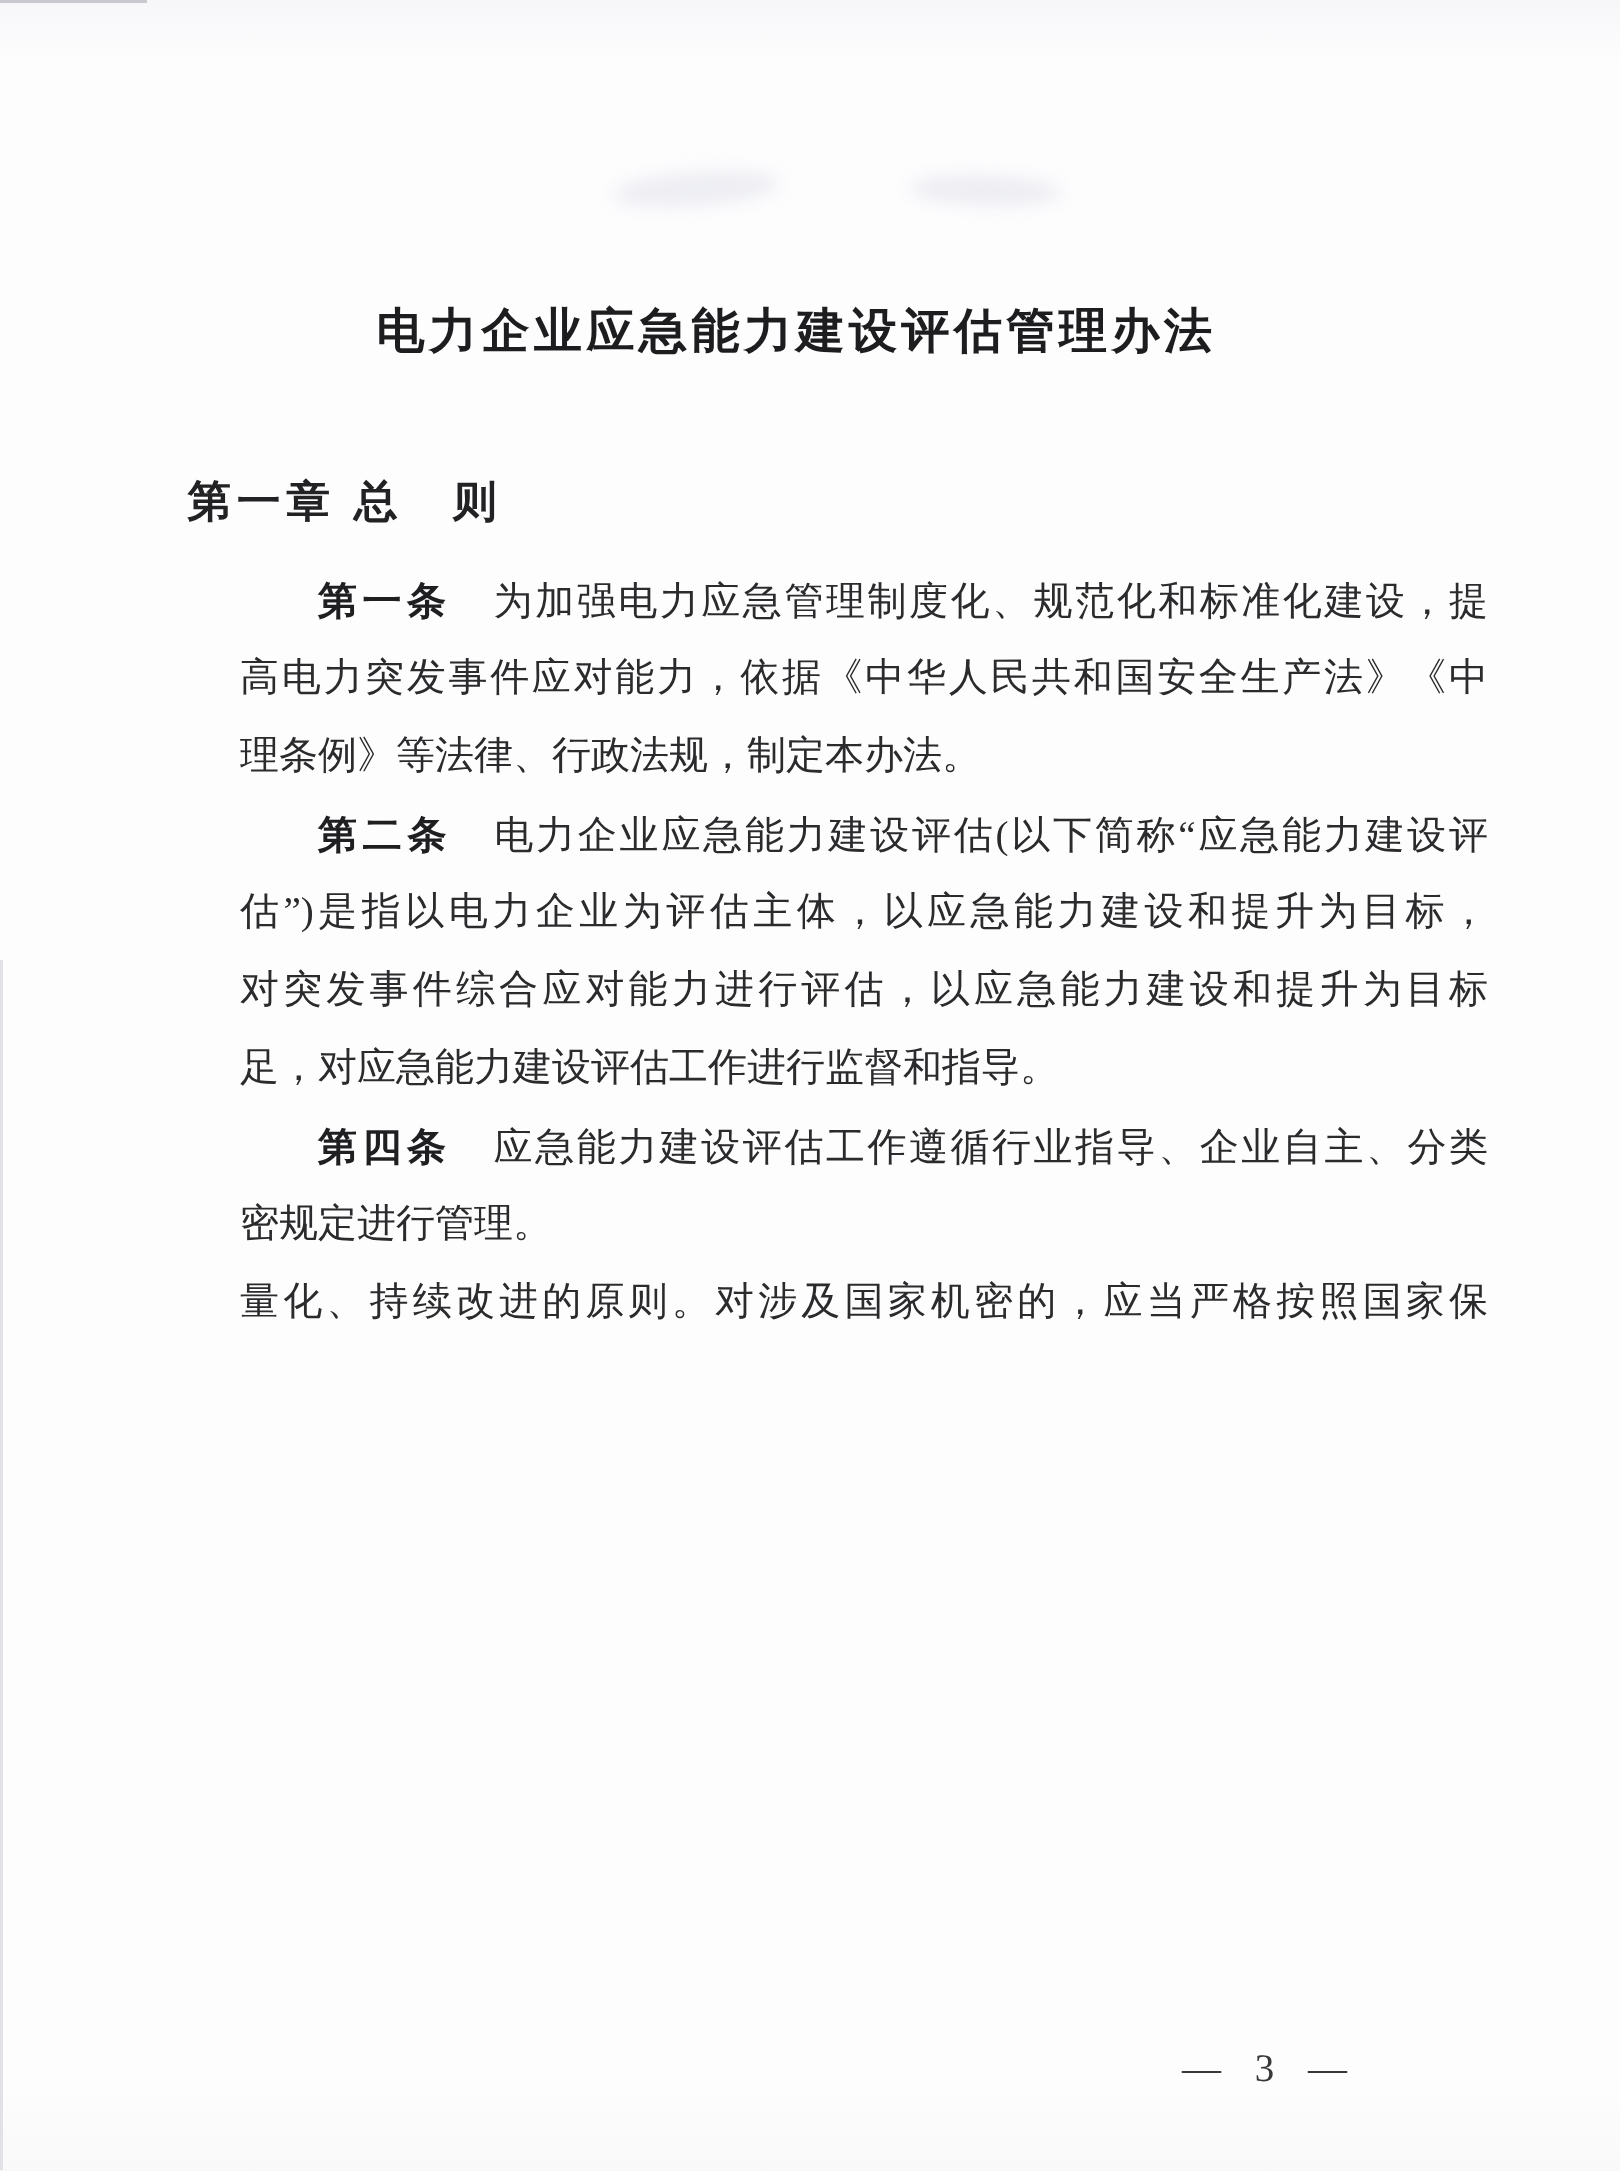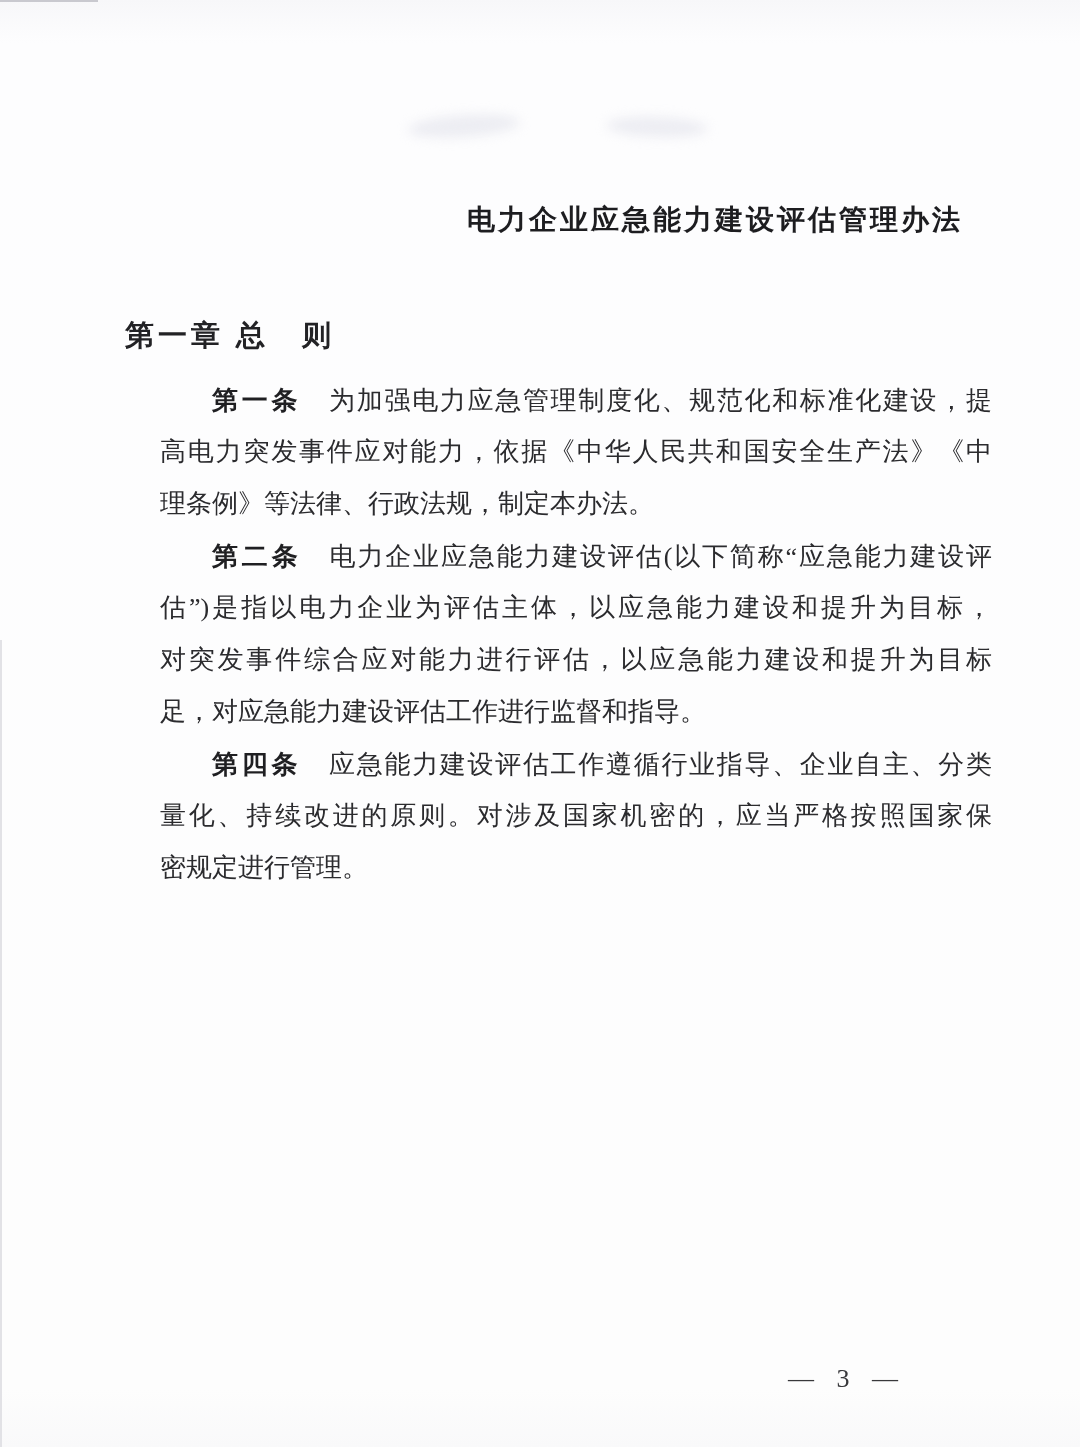--- a/index.html
+++ b/index.html
@@ -23,25 +23,25 @@
     background: #e2e2e6;
   }
   .smudge {
     position: absolute; background: #dcdde7; border-radius: 50%;
     filter: blur(6px); opacity: 0.5;
   }
   .smudge-1 { left: 408px; top: 115px; width: 112px; height: 22px; transform: rotate(-4deg); }
   .smudge-2 { left: 606px; top: 117px; width: 102px; height: 20px; transform: rotate(2deg); }
 
   .doc-title {
-    position: absolute; left: 133px; top: 194px; width: 830px;
-    text-align: right;
+    position: absolute; left: 116px; top: 194px; width: 830px;
+    text-align: center;
     font-family: "Liberation Sans", "DejaVu Sans", sans-serif;
     font-weight: bold;
-    font-size: 28px; line-height: 52px;
+    font-size: 32px; line-height: 52px;
     letter-spacing: 3px;
     color: #1d1d20;
   }
   .chapter-heading {
     position: absolute; left: 125px; top: 314px; width: 830px;
     text-align: left;
     font-family: "Liberation Sans", "DejaVu Sans", sans-serif;
     font-weight: bold;
     font-size: 29px; line-height: 42px;
     letter-spacing: 4px;
@@ -105,22 +105,22 @@
       <div class="line">估”)是指以电力企业为评估主体，以应急能力建设和提升为目标，</div>
       <div class="line">对突发事件综合应对能力进行评估，以应急能力建设和提升为目标</div>
       <div class="line last">足，对应急能力建设评估工作进行监督和指导。</div>
     </div>
 
 
     <div>
       <div class="line first">
         <span class="art-label">第四条</span><span>应急能力建设评估工作遵循行业指导、企业自主、分类</span>
       </div>
+      <div class="line last">密规定进行管理。</div>
       <div class="line">量化、持续改进的原则。对涉及国家机密的，应当严格按照国家保</div>
-      <div class="line last">密规定进行管理。</div>
     </div>
 
     <div>
     </div>
 
   </div>
 
   <div class="page-number">— 3 —</div>
 
 </div>

